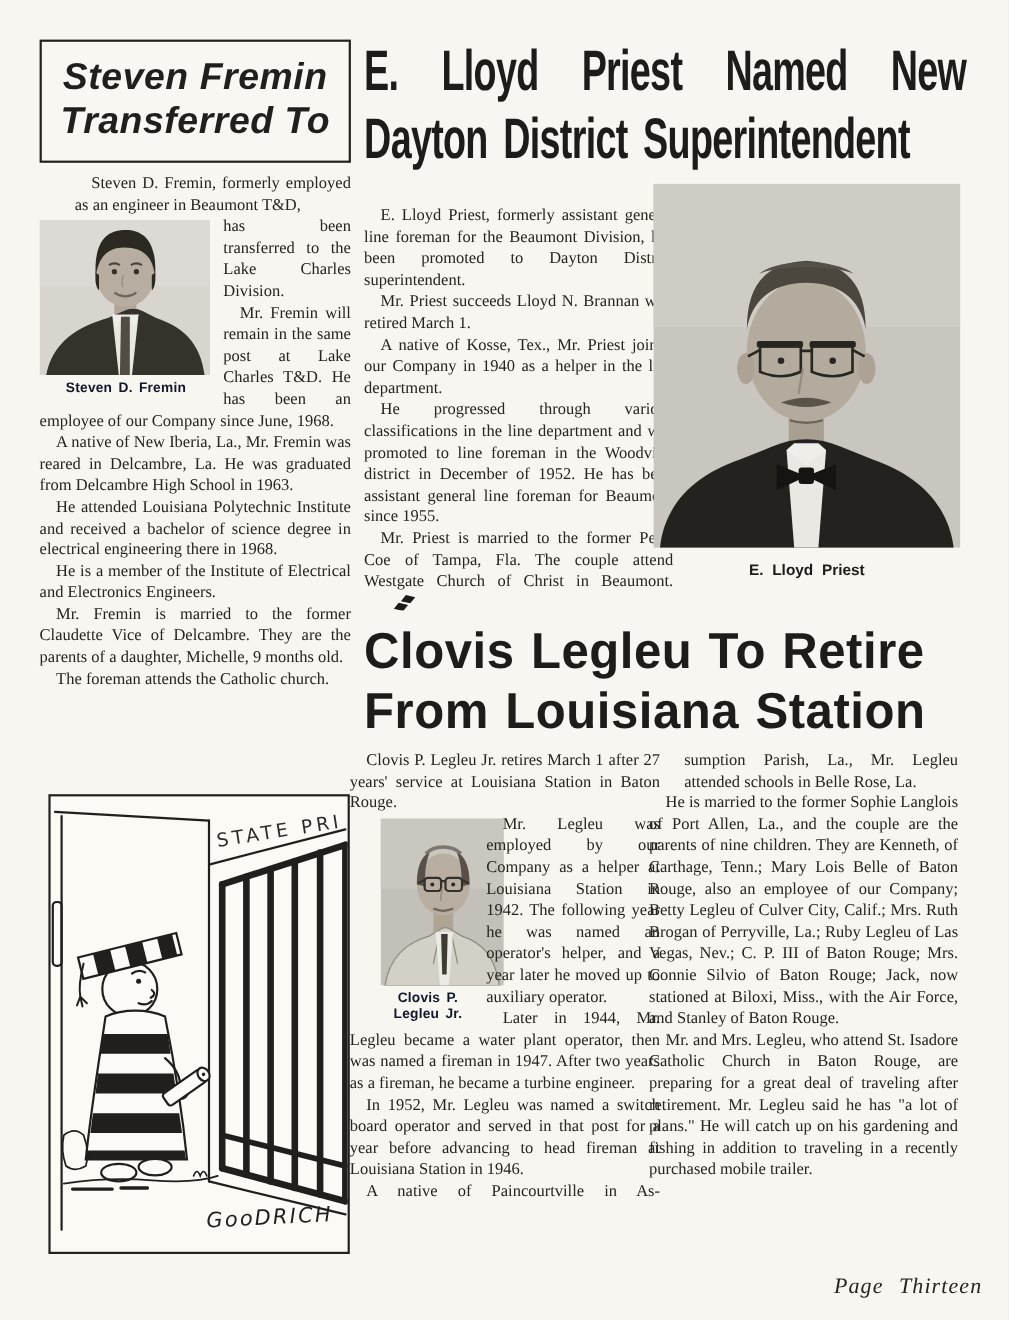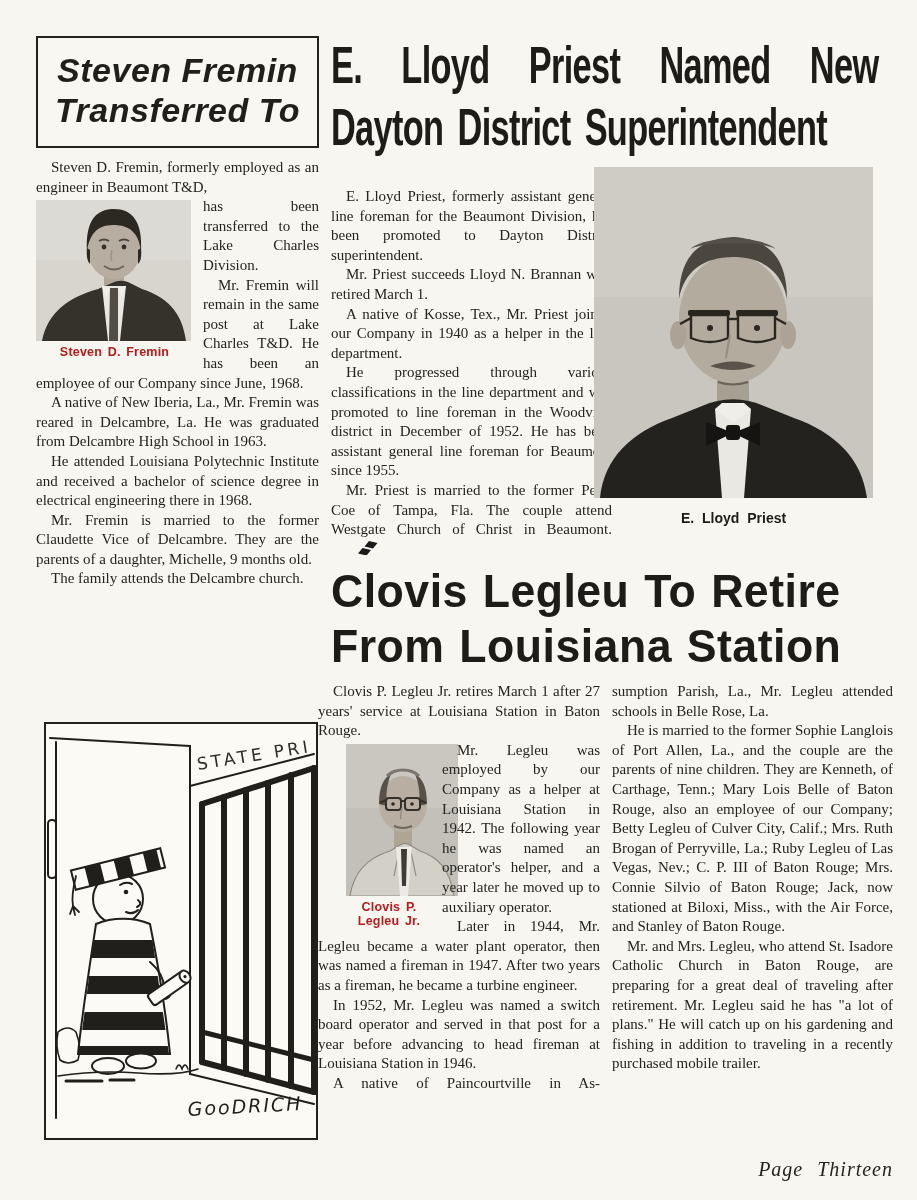--- a/index.html
+++ b/index.html
@@ -4,27 +4,27 @@
 <style>
   * { box-sizing: border-box; }
   html,body { margin:0; padding:0; background:#e8e6e1; }
   .page {
     position:relative; width:917px; height:1200px; margin:0 auto;
     background:#f8f6f1; color:#26241f; overflow:hidden;
     font-family:"Liberation Serif", serif;
   }
   
   .bodytext p { margin:0; text-align:justify; text-indent:15px; font-size:15px; line-height:19.6px; }
-  .bodytext p.noindent { text-indent:0; }
+  .bodytext p.noindent { text-indent:0;margin-left:32px; }
   .bodytext p.stretch { text-align-last: justify; }
   figure { float:left; margin:3px 10px 2px 0; padding:0; }
   figcaption {
     font-family:"Liberation Sans", sans-serif; font-weight:bold;
     font-size:12.5px; text-align:center; padding-top:4px;
-    letter-spacing:0.2px; word-spacing:2px; color:#b91c1c;
+    letter-spacing:0.2px; word-spacing:2px; color:#0f172a;
   }
   svg { display:block; }
   
   .fremin { position:absolute; left:36px; top:36px; width:283px; }
   .fremin-headline-box { border:2px solid #23211d; padding:12px 2px 16px; margin-bottom:10px; background:#f9f7f2; }
   .fh-line {
     font-family:"Liberation Sans", sans-serif; font-style:italic; font-weight:bold;
     font-size:34px; line-height:40px; text-align:center; letter-spacing:0.5px; color:#201f1b;
   }
   
@@ -49,21 +49,21 @@
   }
   .eoa { display:inline-block; vertical-align:baseline; margin-left:26px; }
   
   .legleu-headline { position:absolute; left:331px; top:564px; }
   .lh-line {
     font-family:"Liberation Sans", sans-serif; font-weight:bold; font-size:46px; line-height:55px;
     white-space:nowrap; letter-spacing:0.5px; word-spacing:2px; color:#1d1c18;
     transform:scaleX(0.97); transform-origin:0 0;
   }
   .legleu-col1 { position:absolute; left:318px; top:682px; width:282px; }
-  .legleu-col2 { position:absolute; left:612px; top:682px; width:281px; }
+  .legleu-col2 { position:absolute; left:590px; top:682px; width:281px; }
   
   .page-number {
     position:absolute; right:24px; top:1158px;
     font-style:italic; font-size:20px; letter-spacing:1px; word-spacing:8px; color:#26241f;
   }
 </style>
 </head>
 <body>
 
 <div class="page">
@@ -93,22 +93,23 @@
         <polygon points="74,88 82,88 82,141 73,141" fill="#514c44"></polygon>
         <polygon points="66,86 74,88 70,98" fill="#f0eee9"></polygon>
         <polygon points="90,86 82,88 86,98" fill="#f0eee9"></polygon>
       </svg>
       <figcaption>Steven D. Fremin</figcaption>
     </figure>
     <p class="noindent">has been transferred to the Lake Charles Division.</p>
     <p>Mr. Fremin will remain in the same post at Lake Charles T&amp;D. He has been an employee of our Company since June, 1968.</p>
     <p>A native of New Iberia, La., Mr. Fremin was reared in Delcambre, La. He was graduated from Delcambre High School in 1963.</p>
     <p>He attended Louisiana Polytechnic Institute and received a bachelor of science degree in electrical engineering there in 1968.</p>
+    <p>He is a member of the Institute of Electrical and Electronics Engineers.</p>
     <p>Mr. Fremin is married to the former Claudette Vice of Delcambre. They are the parents of a daughter, Michelle, 9 months old.</p>
-    <p>The family attends the Delcambre church.</p>
+    <p>The foreman attends the Catholic church.</p>
   </section>
 
   <div class="cartoon-box">
     <svg width="270" height="414" viewBox="0 0 270 414" aria-hidden="true">
 
       <g stroke="#201f1c" fill="none" stroke-width="2" stroke-linecap="round">
         <path d="M4,14 L144,22"></path>
         <line x1="10" y1="18" x2="10" y2="394"></line>
         <rect x="2" y="96" width="8" height="58" rx="3.5"></rect>
         <line x1="144" y1="22" x2="144" y2="350"></line>

